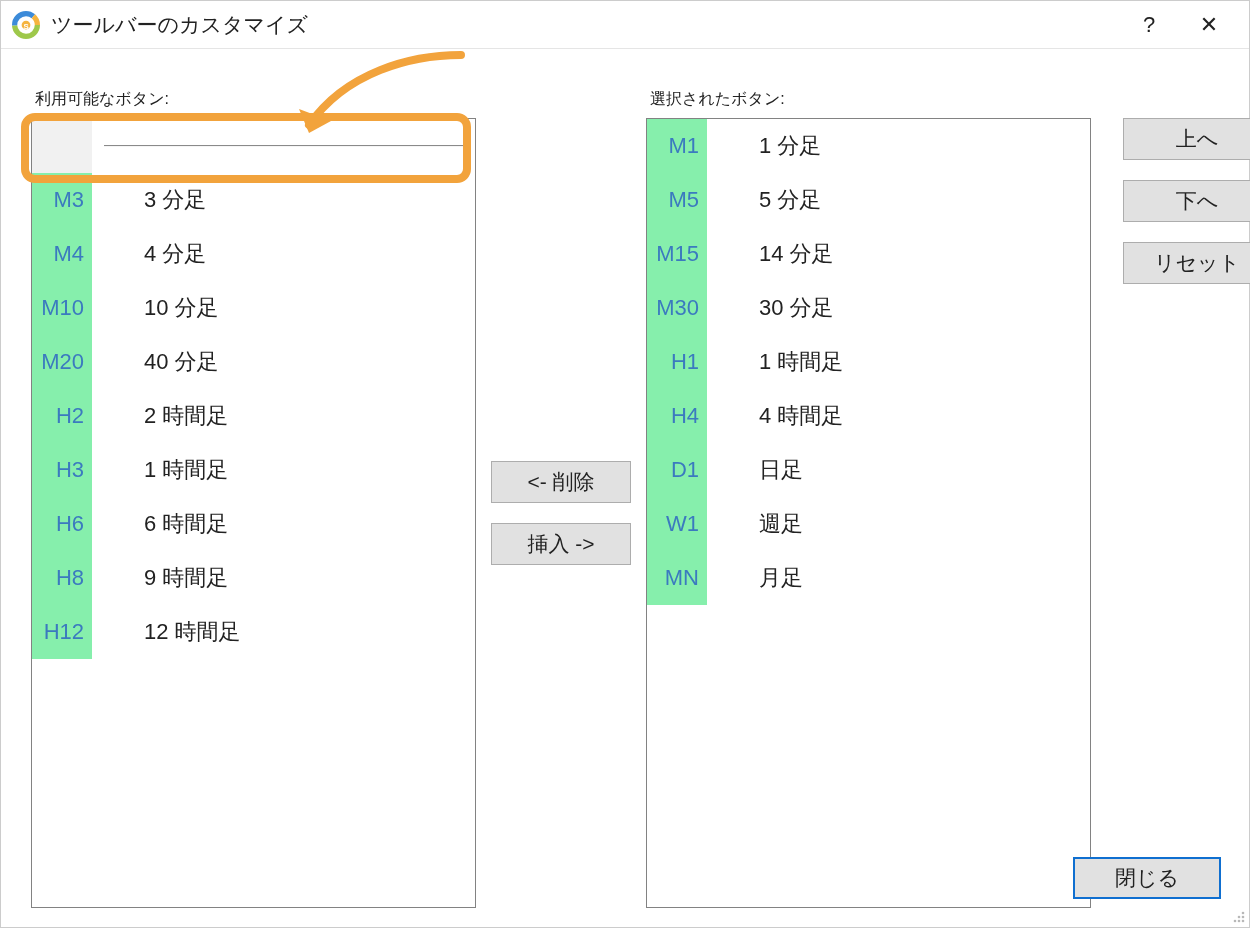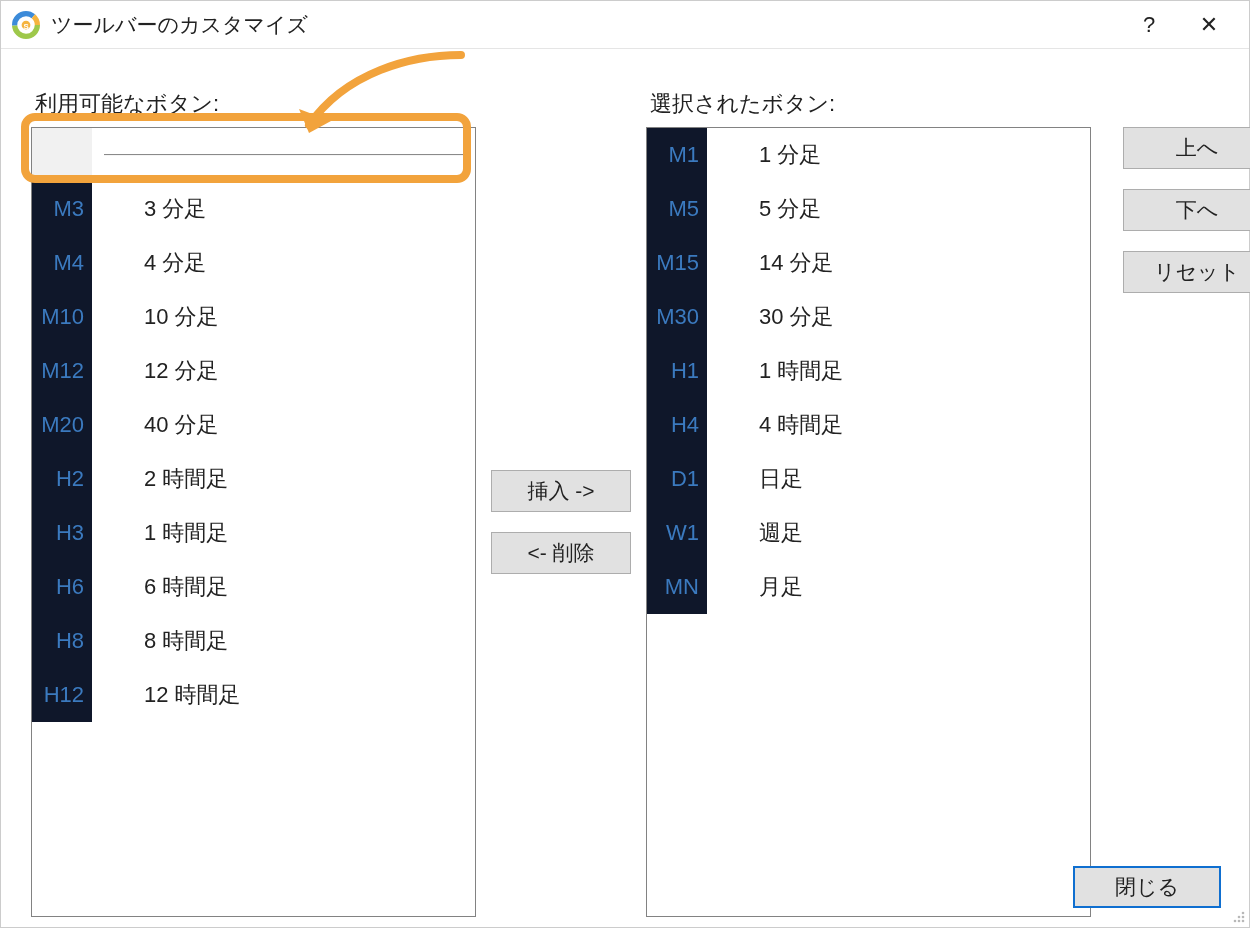--- a/index.html
+++ b/index.html
@@ -40,21 +40,21 @@
   .body {
     display: grid;
     grid-template-columns: 445px 170px 445px 180px;
     grid-template-rows: auto 1fr;
     column-gap: 0;
     padding: 40px 10px 20px 30px;
     height: calc(100% - 48px);
     position: relative;
   }
   .col-label {
-    font-size: 22px;
+    font-size: 16px;
     padding: 0 0 8px 4px;
   }
   .listbox {
     border: 1px solid #828282;
     background: #fff;
     overflow-y: auto;
     height: 790px;
   }
   .list-item {
     display: flex;
@@ -62,21 +62,21 @@
     height: 54px;
     padding: 0 6px 0 0;
   }
   .list-item .code {
     width: 60px;
     text-align: right;
     color: #3b7abf;
     font-weight: 500;
     font-size: 22px;
     padding-right: 8px;
-    background: #0f172a;
+    background: #86efac;
     height: 100%;
     display:flex; align-items:center; justify-content:flex-end;
   }
   .list-item .desc {
     padding-left: 12px;
     font-size: 22px;
     margin-left: 40px;
   }
   
   .separator-row {
@@ -156,21 +156,20 @@
   .close-btn {
     display:inline-flex;
     align-items:center;
     justify-content:center;
     width: 148px;
     height: 42px;
     background: #e1e1e1;
     border: 2px solid #0f6fd0;
     font-size: 21px;
     cursor: default;
-    margin-top: 9px;
   }
   
   .grip {
     position:absolute;
     right:2px; bottom:2px;
     width:18px; height:18px;
   }
   .grip svg { display:block; }
   
   .doughnut {
@@ -217,52 +216,48 @@
         </div>
         <div class="list-item">
           <div class="code">M4</div>
           <div class="desc">4 分足</div>
         </div>
         <div class="list-item">
           <div class="code">M10</div>
           <div class="desc">10 分足</div>
         </div>
         <div class="list-item">
-          <div class="code">M12</div>
-          <div class="desc">12 分足</div>
-        </div>
-        <div class="list-item">
           <div class="code">M20</div>
           <div class="desc">40 分足</div>
         </div>
         <div class="list-item">
           <div class="code">H2</div>
           <div class="desc">2 時間足</div>
         </div>
         <div class="list-item">
           <div class="code">H3</div>
           <div class="desc">1 時間足</div>
         </div>
         <div class="list-item">
           <div class="code">H6</div>
           <div class="desc">6 時間足</div>
         </div>
         <div class="list-item">
           <div class="code">H8</div>
-          <div class="desc">8 時間足</div>
+          <div class="desc">9 時間足</div>
         </div>
         <div class="list-item">
           <div class="code">H12</div>
           <div class="desc">12 時間足</div>
         </div>
       </div>
 
     <div class="mid-buttons">
+      <div class="btn">&lt;- 削除</div>
       <div class="btn">挿入 -&gt;</div>
-      <div class="btn">&lt;- 削除</div>
     </div>
 
     <div class="listbox" id="selected-list">
         <div class="list-item">
           <div class="code">M1</div>
           <div class="desc">1 分足</div>
         </div>
         <div class="list-item">
           <div class="code">M5</div>
           <div class="desc">5 分足</div>

